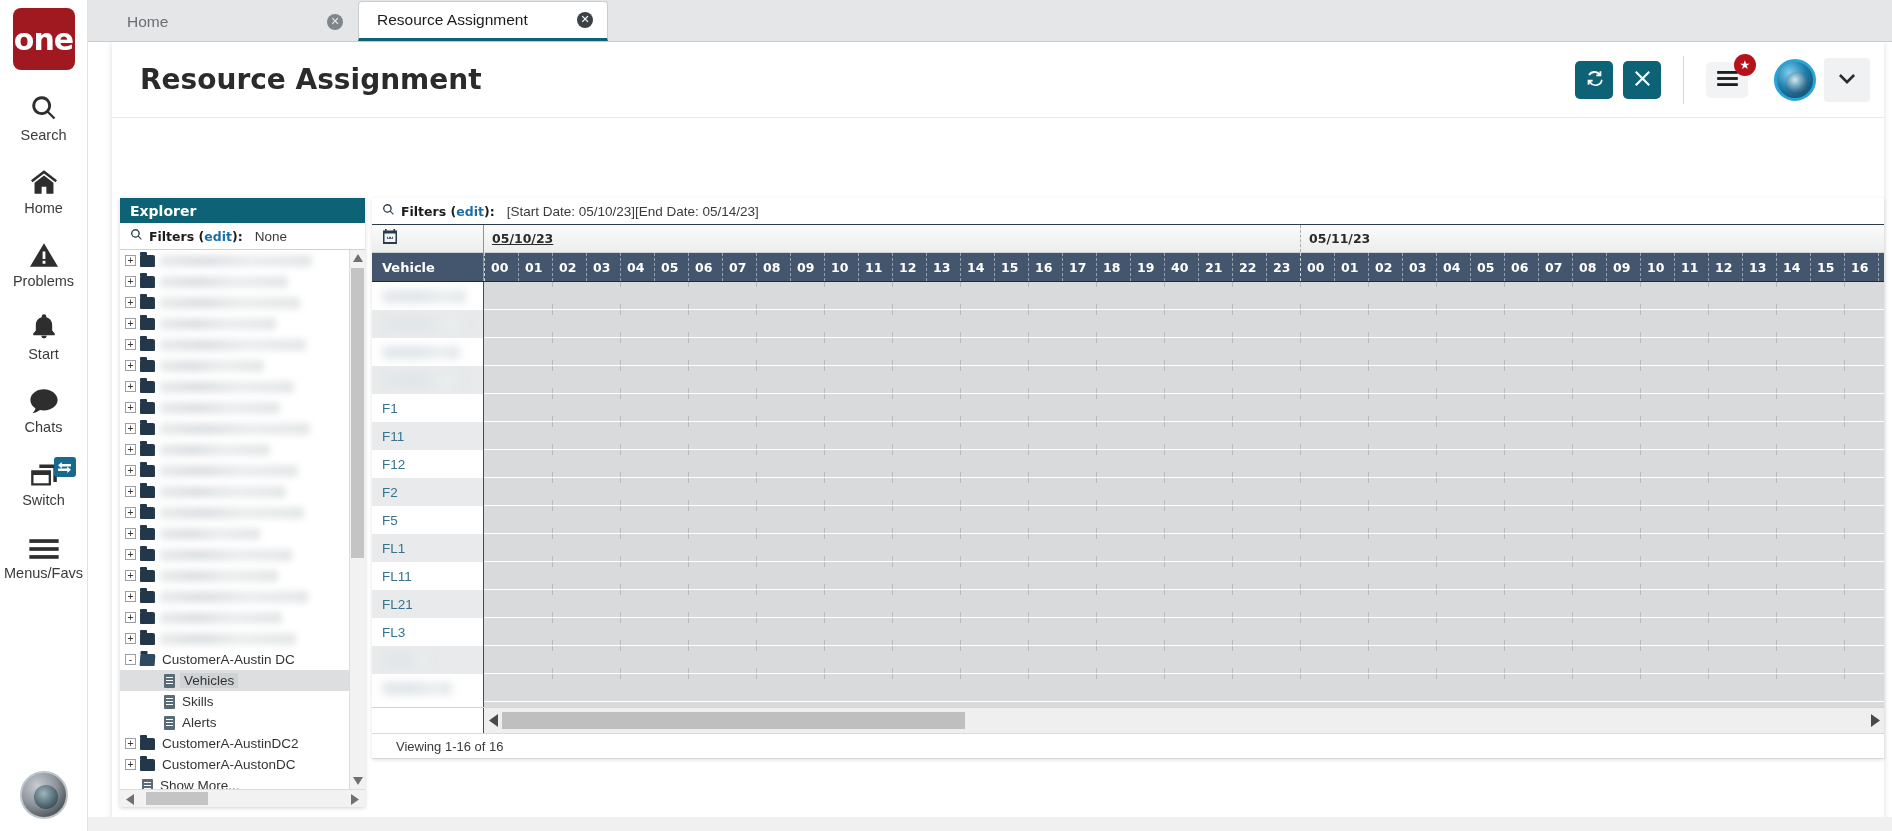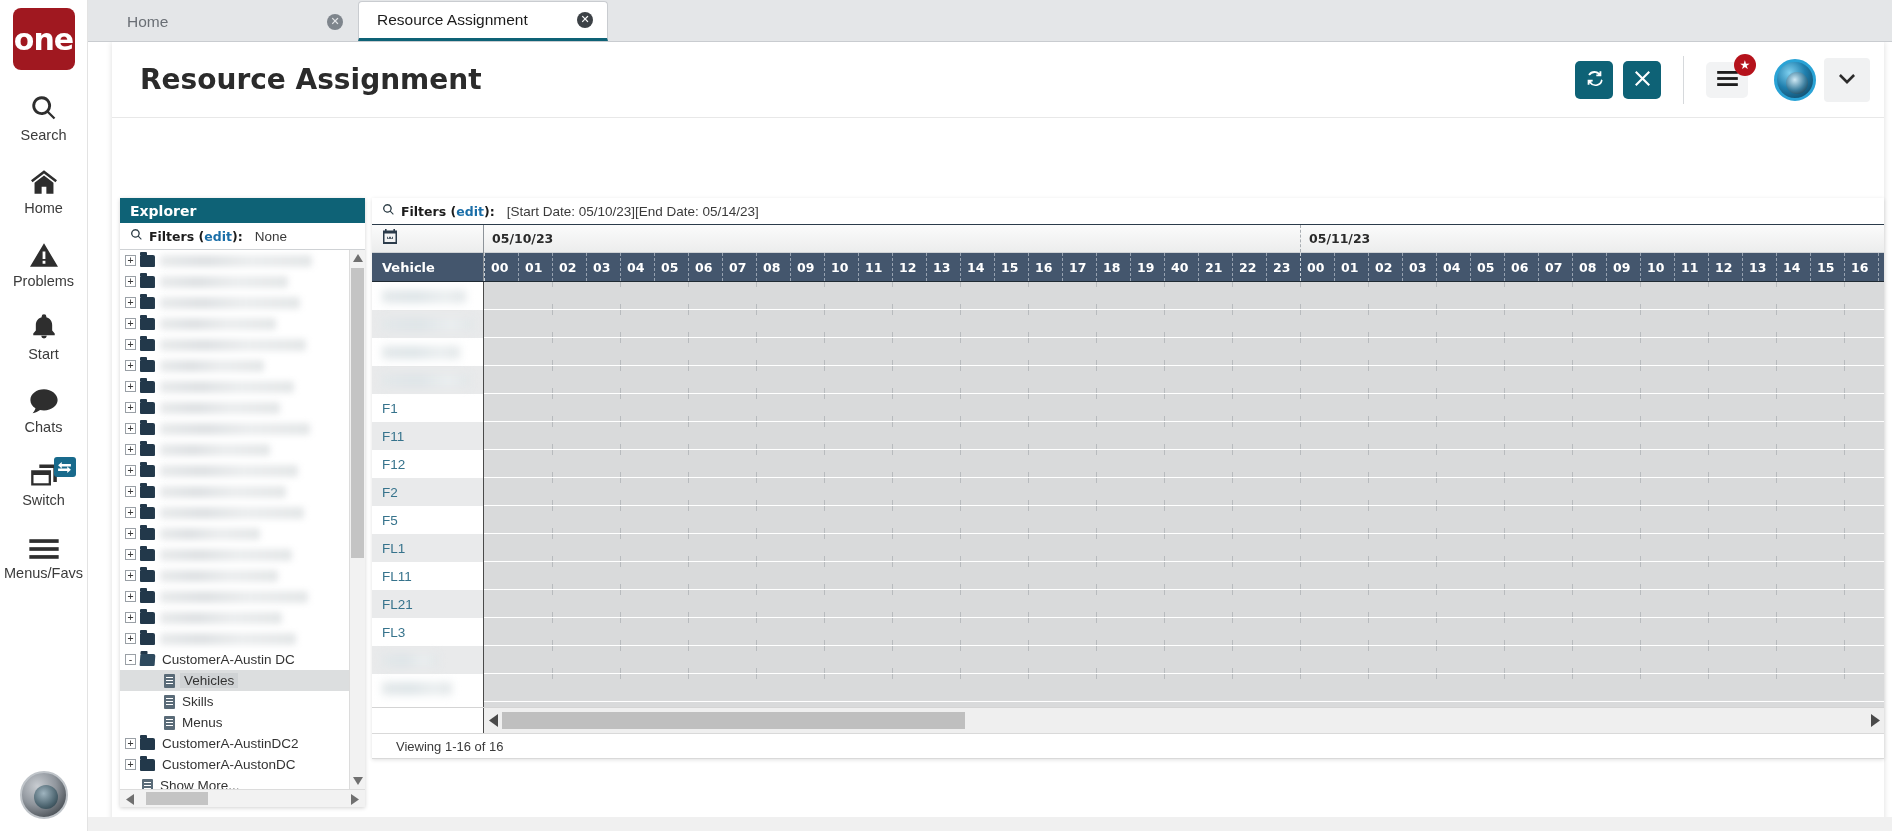--- a/index.html
+++ b/index.html
@@ -263,21 +263,21 @@
     padding-left: 10px; font-family: "DejaVu Sans", sans-serif;
   }
   #gh-time { flex: 1; overflow: hidden; position: relative; }
   #gh-days { height: 28px; display: flex; background: linear-gradient(#fbfbfb,#eceded);
     border-bottom: 1px solid #cfd2d5; }
   .day-cell {
     font-size: 12.5px; font-weight: 700; color: #2a2a2a; display: flex;
     align-items: center; padding-left: 8px; flex: none;
     border-left: 1px dashed #a8adb2; font-family: "DejaVu Sans", sans-serif;
   }
-  .day-cell:first-child { border-left: none; }
+  .day-cell:first-child { border-left: none; text-decoration: underline; }
   #gh-hours { height: 28px; display: flex; background: #44566d; }
   .hour-cell {
     width: 34px; flex: none; color: #ffffff; font-size: 12.5px; font-weight: 700;
     display: flex; align-items: center; padding-left: 6px;
     border-left: 1px dashed #97a2b0; font-family: "DejaVu Sans", sans-serif;
   }
   .hour-cell.day-start { border-left: 1px dashed #ccd3da; }
 
   #grid-body { flex: 1; display: flex; overflow: hidden; border-top: 1px solid #1f2a33; }
   #gb-names { width: 112px; flex: none; border-right: 1px solid #4a4a4a; background: #fff; }
@@ -604,21 +604,21 @@
             <div class="tree-row">
               <span class="ind"></span>
               <span class="tw blank"></span>
               <span class="doc"></span>
               <span class="tree-label">Skills</span>
             </div>
             <div class="tree-row">
               <span class="ind"></span>
               <span class="tw blank"></span>
               <span class="doc"></span>
-              <span class="tree-label">Menus</span>
+              <span class="tree-label">Alerts</span>
             </div>
             <div class="tree-row">
               <span class="tw">+</span>
               <span class="folder"></span>
               <span class="tree-label">CustomerA-AustinDC2</span>
             </div>
             <div class="tree-row">
               <span class="tw">+</span>
               <span class="folder"></span>
               <span class="tree-label">CustomerA-AustonDC</span>

